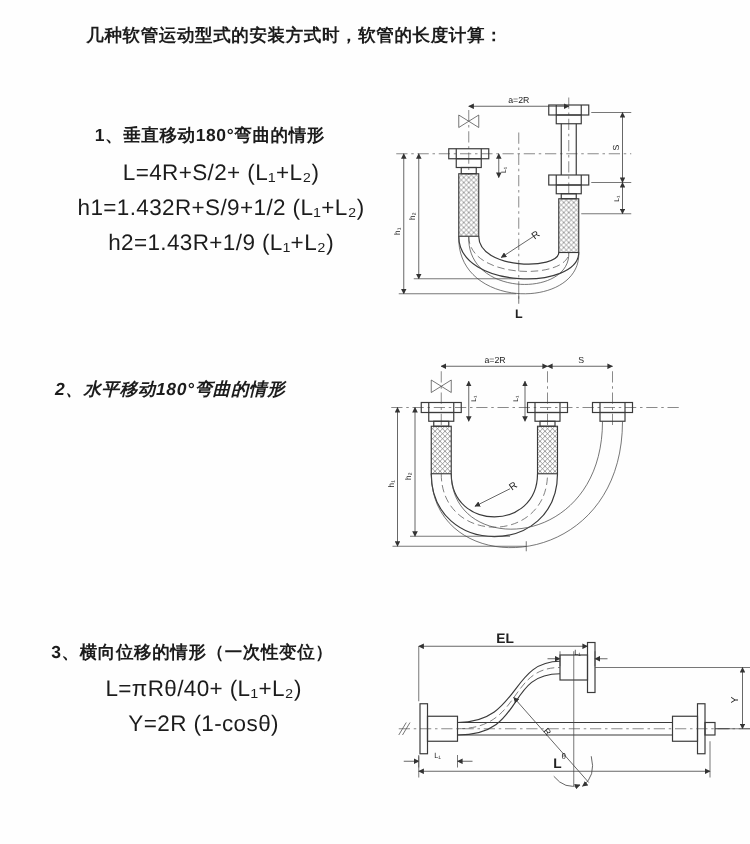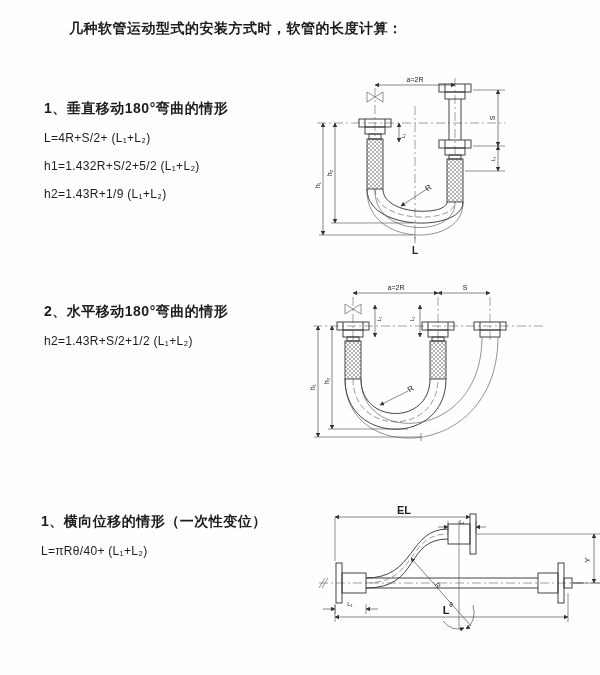--- a/index.html
+++ b/index.html
@@ -6,28 +6,28 @@
   body{
     width:600px;height:675px;background:#ffffff;
     font-family:"Liberation Sans","DejaVu Sans",sans-serif;
     color:#1c1c1c;position:relative;overflow:hidden;
   }
   .page{position:absolute;inset:0;background:#fefefe;}
   .title{
     position:absolute;left:33px;top:20px;
     font-size:14px;font-weight:bold;letter-spacing:.5px;white-space:nowrap;margin-left:36px;
   }
-  .sec{position:absolute;white-space:nowrap;}
+  .sec{position:absolute;white-space:nowrap;text-align:center;}
   .sec .head{font-size:14px;font-weight:bold;letter-spacing:.5px;}
   .sec .formula{
-    margin-top:12px;font-size:12px;
+    margin-left:18px;margin-top:12px;font-size:18px;
     font-weight:500;letter-spacing:.3px;line-height:16px;
   }
   .sec1{left:44px;top:100px;}
-  .sec2{left:44px;top:303px;}
+  .sec2{left:44px;top:303px;font-style:italic;}
   .sec3{left:41px;top:513px;}
   .diag{position:absolute;}
   .d1{left:315px;top:70px;}
   .d2{left:308px;top:281px;}
   .d3{left:316px;top:501px;}
   svg{display:block;}
   svg text{fill:#222;font-family:"Liberation Sans","DejaVu Sans",sans-serif;}
   .thick{stroke:#3a3a3a;stroke-width:.95;fill:none;}
   .thin{stroke:#4a4a4a;stroke-width:.6;fill:none;}
   .dim{stroke:#444;stroke-width:.65;fill:none;}
@@ -38,32 +38,32 @@
 </head>
 <body>
 
 <div class="page">
 
   <div class="title">几种软管运动型式的安装方式时，软管的长度计算：</div>
 
   <div class="sec sec1">
     <div class="head">1、垂直移动180°弯曲的情形</div>
     <div class="formula">L=4R+S/2+ (L₁+L₂)</div>
-    <div class="formula">h1=1.432R+S/2+5/2 (L₁+L₂)</div>
+    <div class="formula">h1=1.432R+S/9+1/2 (L₁+L₂)</div>
     <div class="formula">h2=1.43R+1/9 (L₁+L₂)</div>
   </div>
 
   <div class="sec sec2">
     <div class="head">2、水平移动180°弯曲的情形</div>
-    <div class="formula">h2=1.43R+S/2+1/2 (L₁+L₂)</div>
   </div>
 
   <div class="sec sec3">
-    <div class="head">1、横向位移的情形（一次性变位）</div>
+    <div class="head">3、横向位移的情形（一次性变位）</div>
     <div class="formula">L=πRθ/40+ (L₁+L₂)</div>
+    <div class="formula">Y=2R (1-cosθ)</div>
   </div>
 
   <div class="diag d1">
   <svg width="270" height="190" viewBox="0 0 270 190">
     <defs>
       <pattern id="h1p" width="4" height="4" patternUnits="userSpaceOnUse">
         <path d="M0,4 L4,0 M0,0 L4,4" stroke="#666" stroke-width="0.5"></path>
       </pattern>
       <marker id="a1" viewBox="0 0 10 10" refX="9" refY="5" markerWidth="7" markerHeight="7" orient="auto-start-reverse">
         <path d="M0,0 L10,5 L0,10 z" fill="#333"></path>

